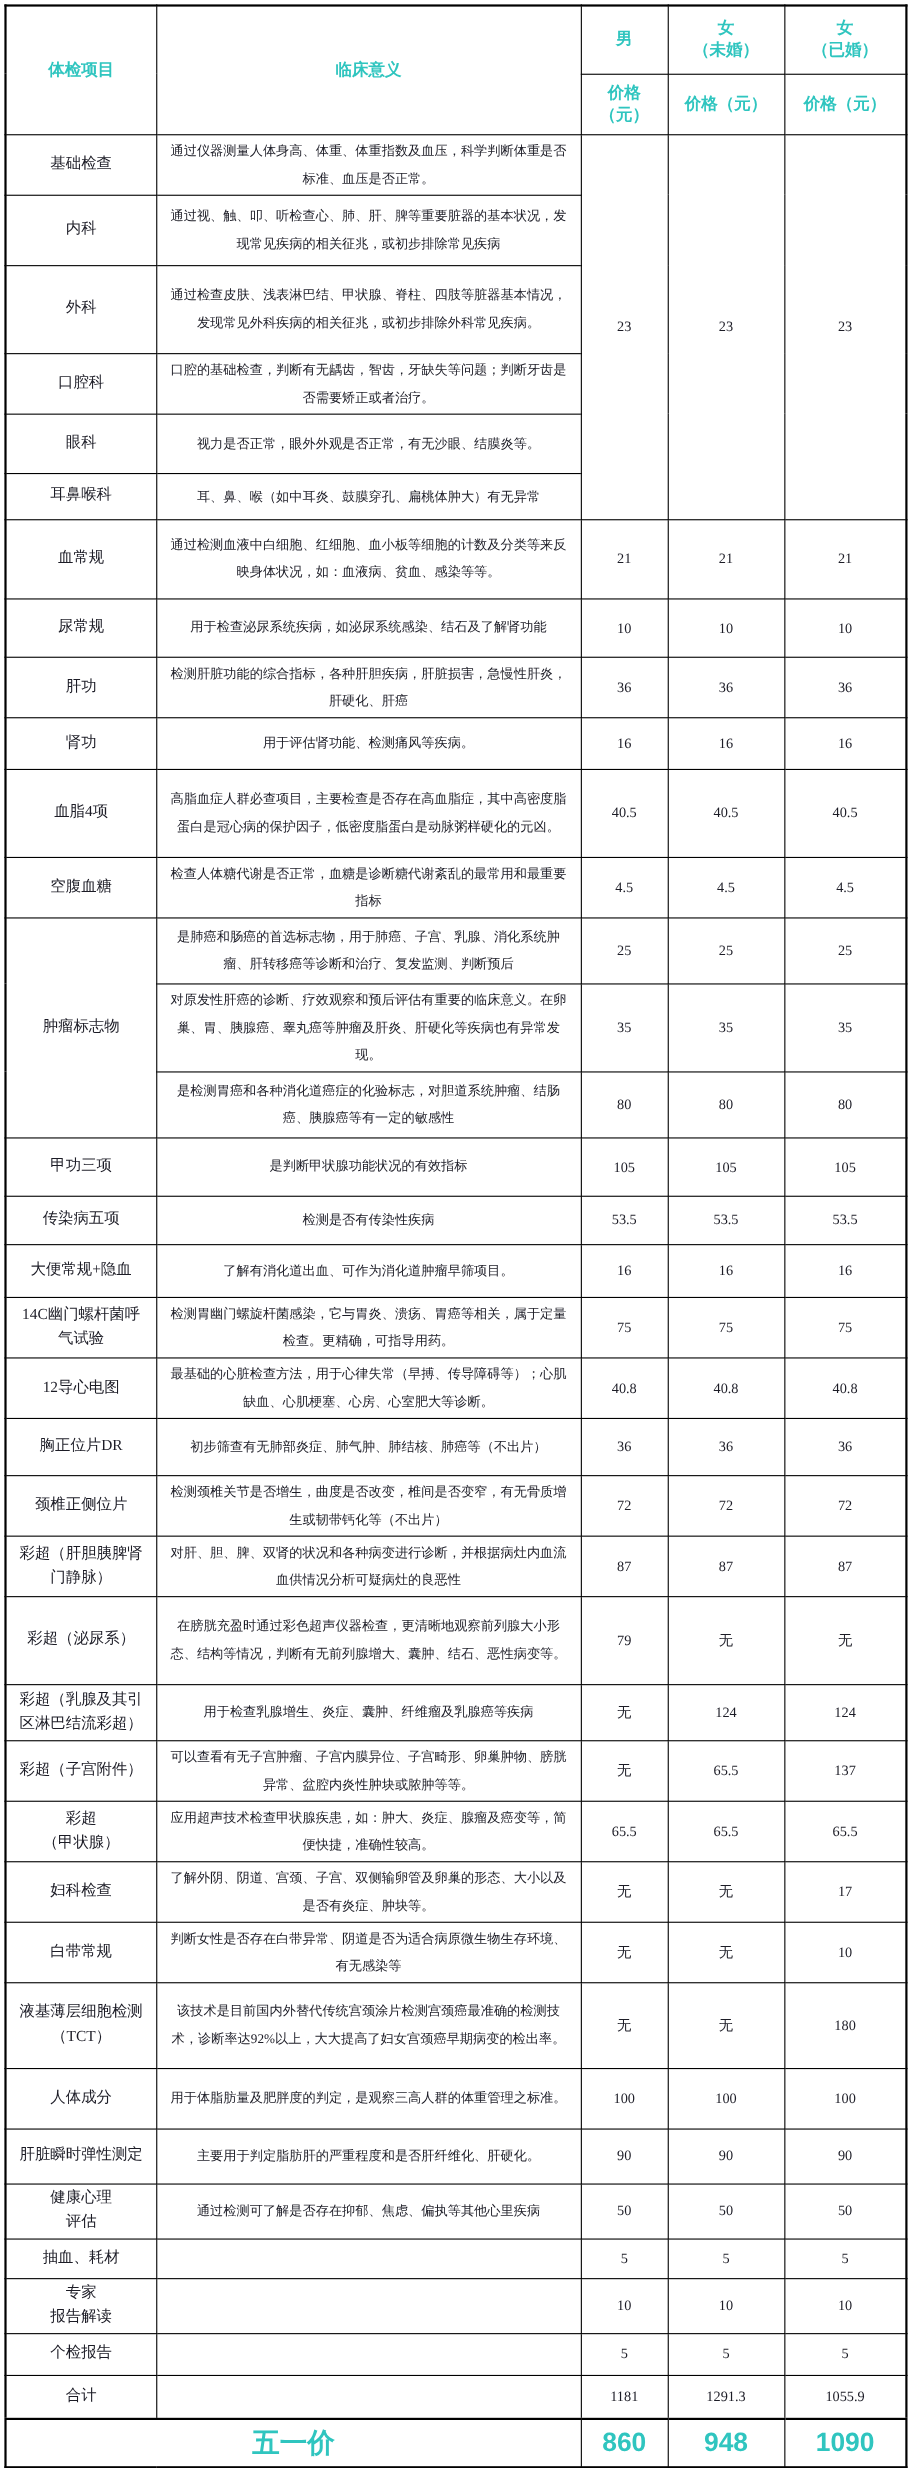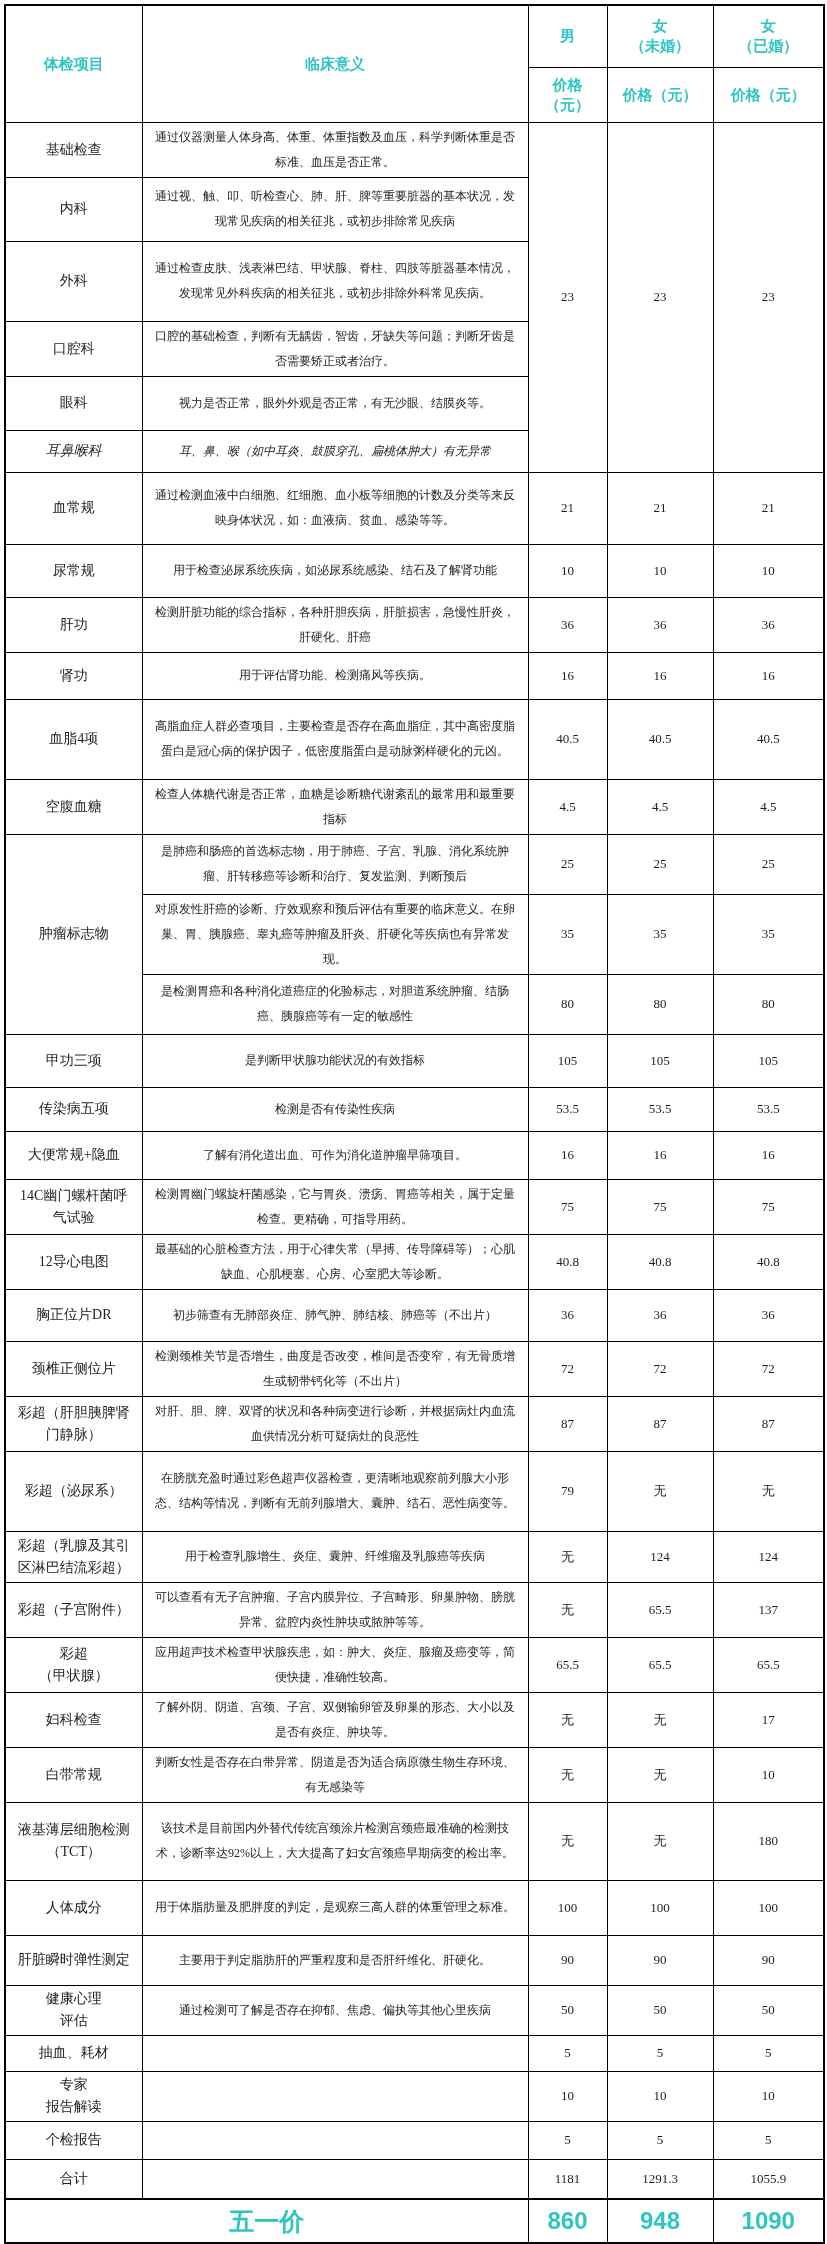--- a/index.html
+++ b/index.html
@@ -109,21 +109,21 @@
         <td class="desc">通过检查皮肤、浅表淋巴结、甲状腺、脊柱、四肢等脏器基本情况，发现常见外科疾病的相关征兆，或初步排除外科常见疾病。</td>
       </tr>
       <tr style="height: 50px;">
         <td class="item">口腔科</td>
         <td class="desc">口腔的基础检查，判断有无龋齿，智齿，牙缺失等问题；判断牙齿是否需要矫正或者治疗。</td>
       </tr>
       <tr style="height: 54px;">
         <td class="item">眼科</td>
         <td class="desc">视力是否正常，眼外外观是否正常，有无沙眼、结膜炎等。</td>
       </tr>
-      <tr style="height: 42px; font-style: italic;">
+      <tr style="height: 42px;">
         <td class="item">耳鼻喉科</td>
         <td class="desc">耳、鼻、喉（如中耳炎、鼓膜穿孔、扁桃体肿大）有无异常</td>
       </tr>
       <tr style="height: 72px;">
         <td class="item">血常规</td>
         <td class="desc">通过检测血液中白细胞、红细胞、血小板等细胞的计数及分类等来反映身体状况，如：血液病、贫血、感染等等。</td>
         <td class="price">21</td>
         <td class="price">21</td>
         <td class="price">21</td>
       </tr>

